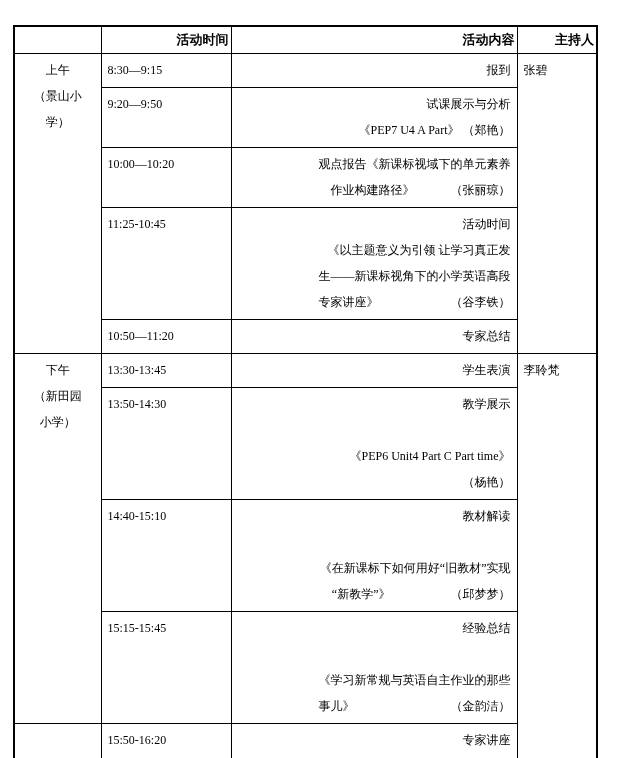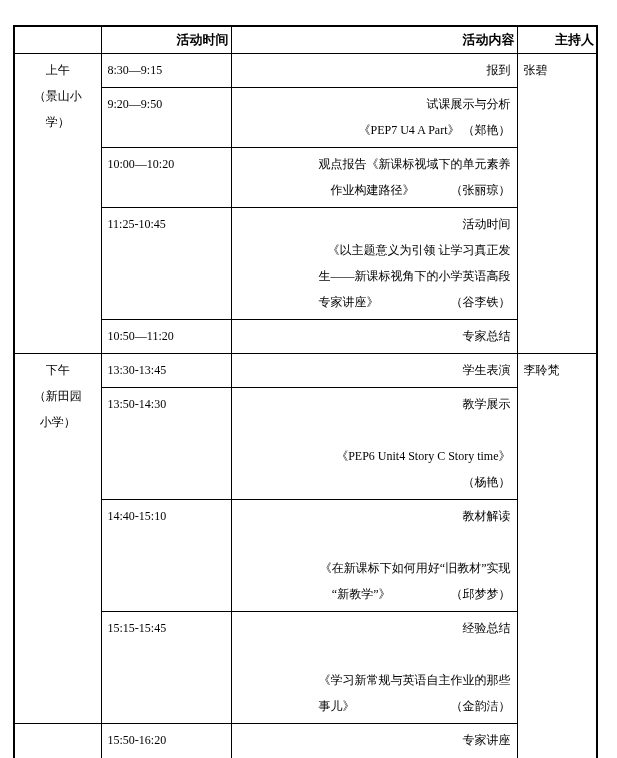--- a/index.html
+++ b/index.html
@@ -132,21 +132,21 @@
             <div class="line">李聆梵</div>
           </td>
         </tr>
         <tr>
           <td class="time-cell">
             <div class="line">13:50-14:30</div>
           </td>
           <td class="content-cell">
             <div class="line">教学展示</div>
             <div class="line"></div>
-            <div class="line">《PEP6 Unit4 Story C Story time》</div>
+            <div class="line">《PEP6 Unit4 Part C Part time》</div>
             <div class="line">　　　　　　　　　　　　　（杨艳）</div>
           </td>
         </tr>
         <tr>
           <td class="time-cell">
             <div class="line">14:40-15:10</div>
           </td>
           <td class="content-cell">
             <div class="line">教材解读</div>
             <div class="line"></div>

